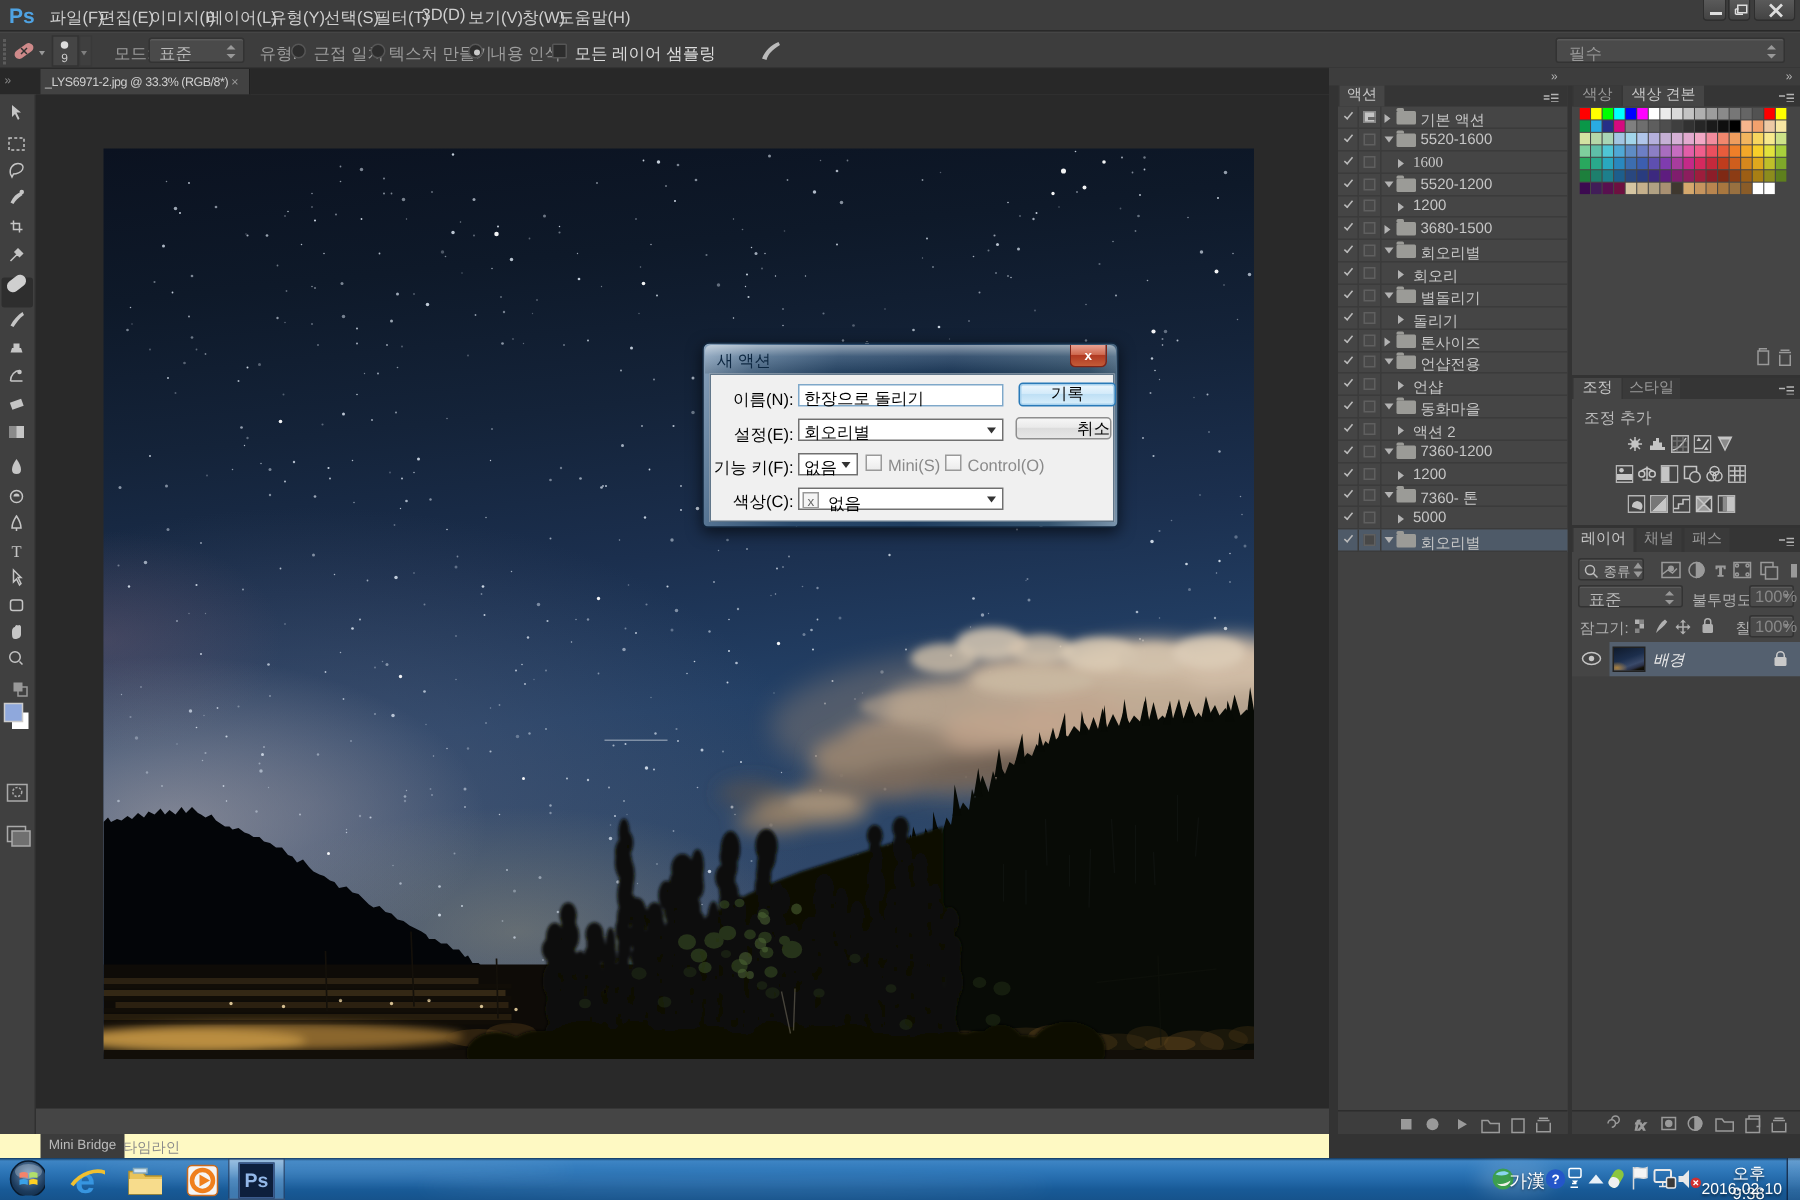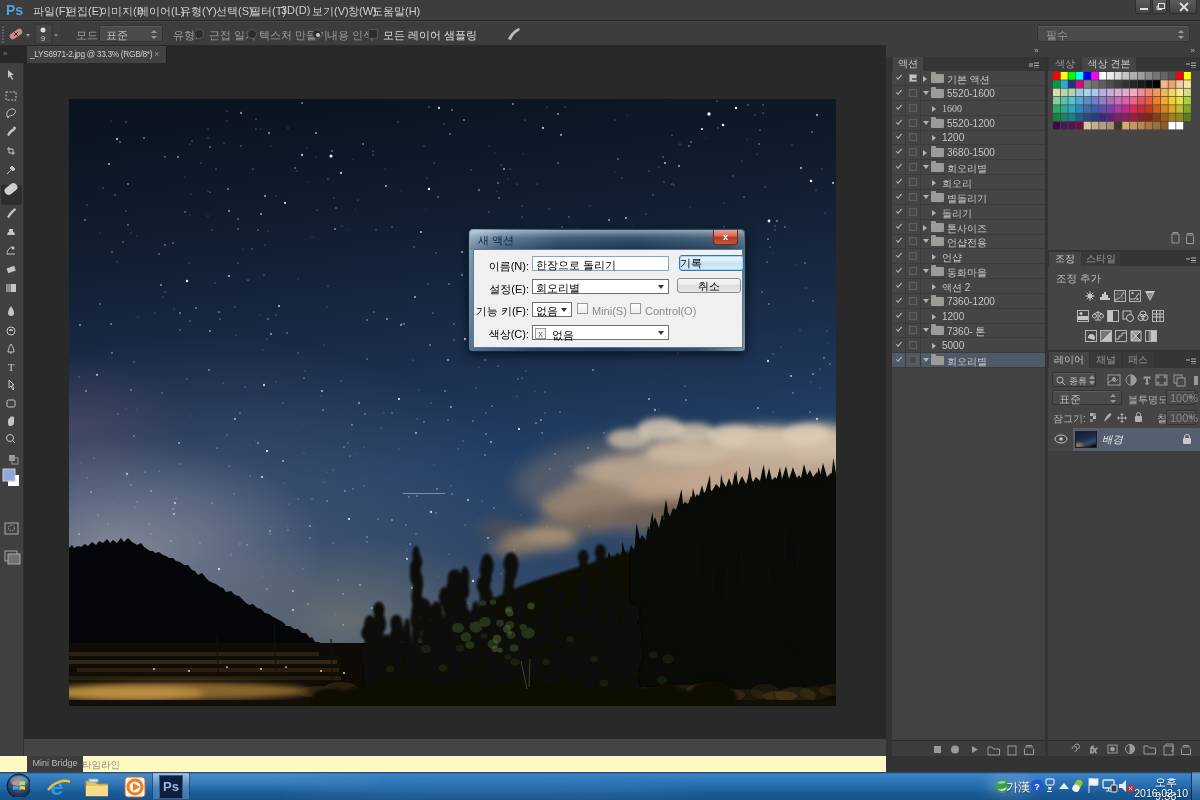--- a/index.html
+++ b/index.html
@@ -2020,23 +2020,23 @@
       <div id="dlgtitle">
         <span style="position:absolute;left:8px;top:3px">새 액션</span>
         <span id="dlgx">x</span>
       </div>
       <div id="dlgbody">
         <span class="dlabel" style="left:5px;top:9px;width:50px">이름(N):</span>
         <span class="dlabel" style="left:5px;top:32px;width:50px">설정(E):</span>
         <span class="dlabel" style="left:-5px;top:54px;width:60px">기능 키(F):</span>
         <span class="dlabel" style="left:5px;top:77px;width:50px">색상(C):</span>
         <div class="dfield" style="left:58px;top:6px;width:137px;height:15px;border-color:#7fa8c9;padding:1px 0 0 3px">한장으로 돌리기</div>
-        <div class="abs" style="left:205px;top:5px;width:65px;height:16px;border:1px solid #2a7ab8;border-radius:3px;background:linear-gradient(#eef7fd,#d4ebfa 45%,#bfe0f5 50%,#d9effb);box-shadow:0 0 0 1px #a8d2ee inset;text-align:left;line-height:15px;color:#000">기록</div>
+        <div class="abs" style="left:205px;top:5px;width:65px;height:16px;border:1px solid #2a7ab8;border-radius:3px;background:linear-gradient(#eef7fd,#d4ebfa 45%,#bfe0f5 50%,#d9effb);box-shadow:0 0 0 1px #a8d2ee inset;text-align:center;line-height:15px;color:#000">기록</div>
         <div class="dfield" style="left:58px;top:29px;width:137px;height:15px;border-color:#707070;padding:1px 0 0 3px">회오리별<span class="darrow"></span></div>
-        <div class="abs" style="left:203px;top:28px;width:64px;height:15px;border:1px solid #8e8e8e;border-radius:3px;background:linear-gradient(#f6f6f6,#eaeaea 45%,#dcdcdc 50%,#e6e6e6);text-align:center;line-height:14px;color:#000">취소</div>
+        <div class="abs" style="left:203px;top:28px;width:64px;height:15px;border:1px solid #8e8e8e;border-radius:3px;background:linear-gradient(#f6f6f6,#eaeaea 45%,#dcdcdc 50%,#e6e6e6);text-align:right;line-height:14px;color:#000">취소</div>
         <div class="dfield" style="left:58px;top:52px;width:40px;height:15px;border-color:#707070;padding:1px 0 0 3px">없음<span class="darrow"></span></div>
         <span class="dcbx" style="left:103px;top:53px"></span>
         <span class="abs" style="left:118px;top:55px;color:#8a8a8a">Mini(S)</span>
         <span class="dcbx" style="left:156px;top:53px"></span>
         <span class="abs" style="left:171px;top:55px;color:#8a8a8a">Control(O)</span>
         <div class="dfield" style="left:58px;top:75px;width:137px;height:15px;border-color:#707070;padding:0">
           <span style="position:absolute;left:2px;top:1.5px;width:11px;height:11px;border:1px solid #999;background:#f4f4f4;color:#666;font-size:9px;text-align:center;line-height:10px">x</span>
           <span style="position:absolute;left:19px;top:2px">없음</span>
           <span class="darrow"></span>
         </div>

